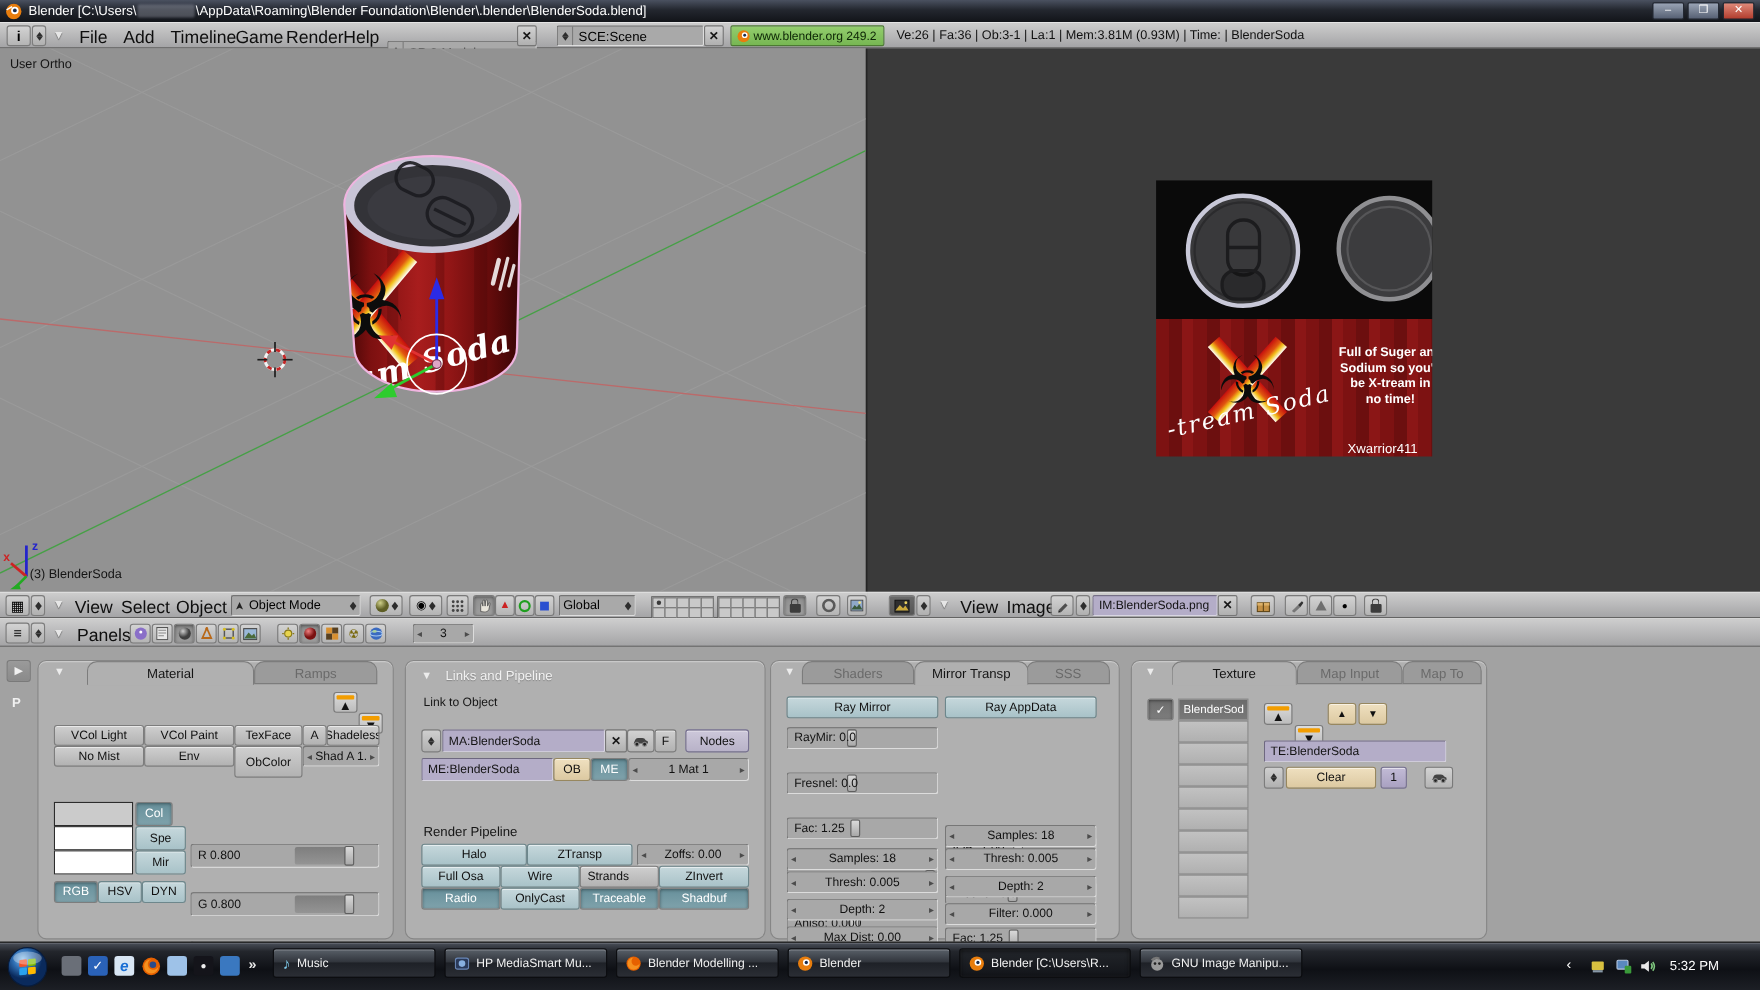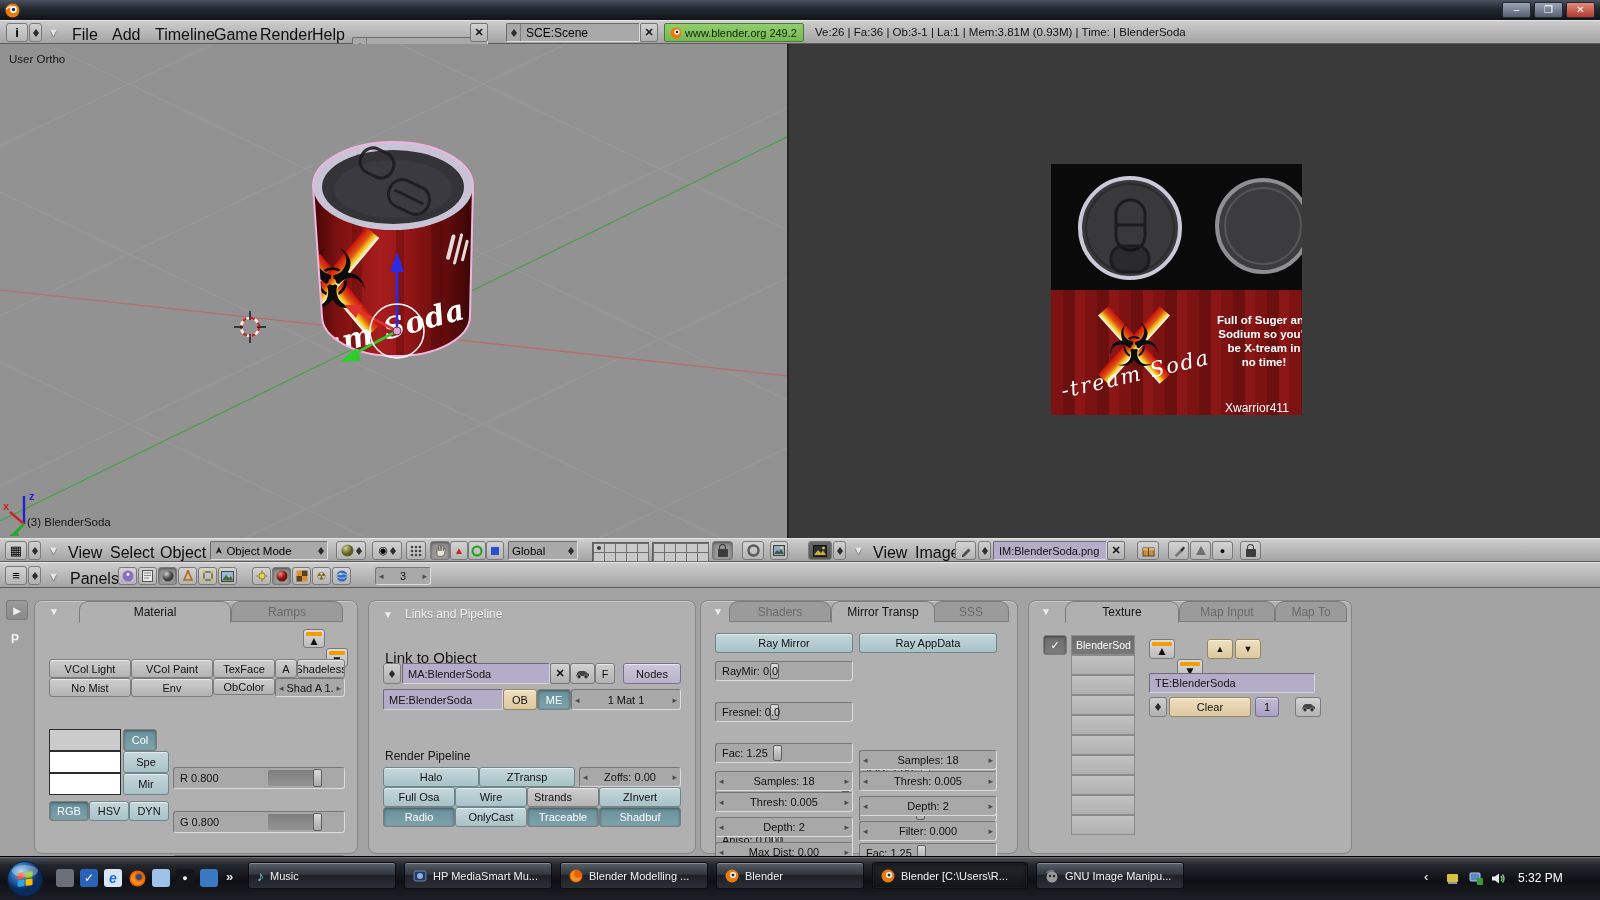--- a/index.html
+++ b/index.html
@@ -69,20 +69,21 @@
 
 <div id="app">
 
   <div class="abs titlebar">
     <svg width="15" height="15">
         <circle cx="7.5" cy="7.5" r="7" fill="#e87d0d"></circle>
         <circle cx="8.5" cy="6.5" r="3.4" fill="#fff"></circle>
         <circle cx="8.5" cy="6.5" r="1.7" fill="#1b2b4a"></circle>
         <path d="M1 6 L6 3" stroke="#fff" stroke-width="1.4" fill="none"></path>
       </svg>
+    <span class="title-text"><span>Blender [C:\Users\</span><span class="redact"></span><span>\AppData\Roaming\Blender Foundation\Blender\.blender\BlenderSoda.blend]</span></span>
     <span class="winbtns">
       <span class="winbtn">–</span>
       <span class="winbtn">❐</span>
       <span class="winbtn close">✕</span>
     </span>
   </div>
 
   <div class="abs hdr" style="left:0;top:20px;width:1600px;height:24px">
     <div class="abs ibtn" style="left:6px;top:2px;width:22px;height:19px;font-weight:bold;font-size:13px">i</div>
     <span class="abs dd ddbtn" style="left:29px;top:2px;width:13px;height:19px"></span>
@@ -536,21 +537,21 @@
         </div>
       <div class="abs b" style="left:262px;top:58px;width:48px;height:19px">
           <span>Shadeless</span>
         </div>
       <div class="abs b" style="left:14px;top:77px;width:82px;height:19px">
           <span>No Mist</span>
         </div>
       <div class="abs b" style="left:96px;top:77px;width:82px;height:19px">
           <span>Env</span>
         </div>
-      <div class="abs b" style="left:178px;top:77px;width:62px;height:17px">
+      <div class="abs b" style="left:178px;top:77px;width:62px;height:29px">
           <span>ObColor</span>
         </div>
       <div class="abs num" style="left:240px;top:77px;width:70px;height:19px">
           <span class="lbl">Shad A 1.00</span>
         </div>
       <div class="abs swatch" style="left: 14px; top: 128px; width: 72px; height: 22px; background: rgb(203, 203, 203);"></div>
       <div class="abs swatch" style="left: 14px; top: 150px; width: 72px; height: 22px; background: rgb(255, 255, 255);"></div>
       <div class="abs swatch" style="left: 14px; top: 172px; width: 72px; height: 22px; background: rgb(255, 255, 255);"></div>
       <div class="abs b tealon" style="left:88px;top:128px;width:34px;height:22px">
           <span>Col</span>
@@ -580,21 +581,21 @@
         </div>
       <div class="abs b teal" style="left:94px;top:200px;width:40px;height:20px">
           <span>DYN</span>
         </div>
 
     </div>
 
     <div class="panel" style="left:368px;top:12px;width:326px;height:252px">
       <span class="abs" style="left:14px;top:8px;color:#ececec;font-size:10px">▼</span>
       <span class="abs ptitle" style="left:36px;top:6px">Links and Pipeline</span>
-      <span class="abs" style="left:16px;top:48px;font-size:15px;color:#161616">Link to Object</span>
+      <span class="abs" style="left:16px;top:32px;font-size:11px;color:#161616">Link to Object</span>
       <span class="abs dd ddbtn" style="left:14px;top:62px;width:18px;height:21px"></span>
       <div class="abs field" style="left:33px;top:62px;width:148px;height:21px">
           <span>MA:BlenderSoda</span>
         </div>
       <span class="abs xbtn" style="left:181px;top:62px;width:20px;height:21px">✕</span>
       <div class="abs ibtn" style="left:201px;top:62px;width:25px;height:21px">
         <svg width="15" height="10">
             <path d="M1,7 L2.5,3.5 Q3,2 5,2 L9,2 Q11,2 12,4 L14,5 L14,7 Z" fill="#444"></path>
             <circle cx="4" cy="7.6" r="1.8" fill="#222" stroke="#888"></circle>
             <circle cx="11" cy="7.6" r="1.8" fill="#222" stroke="#888"></circle>

